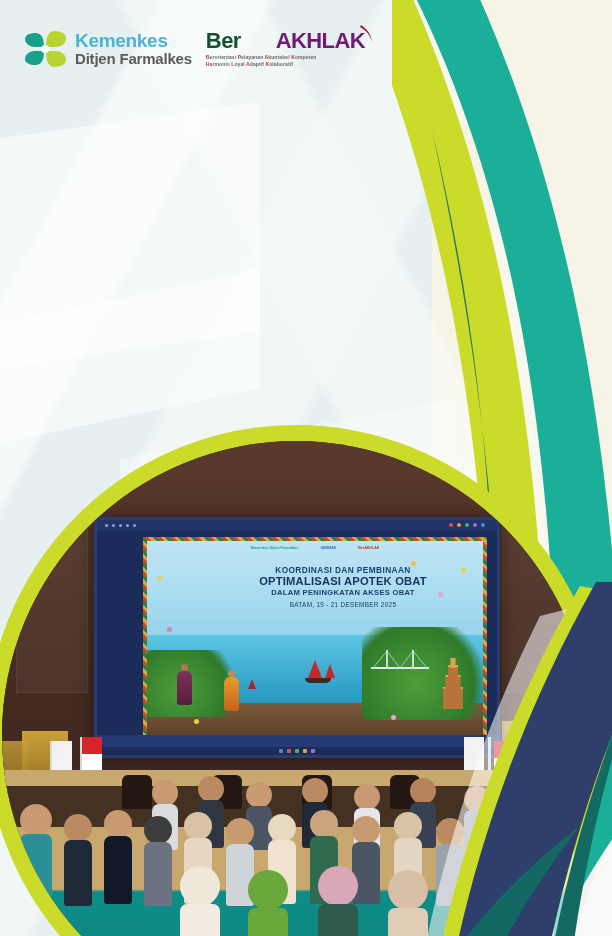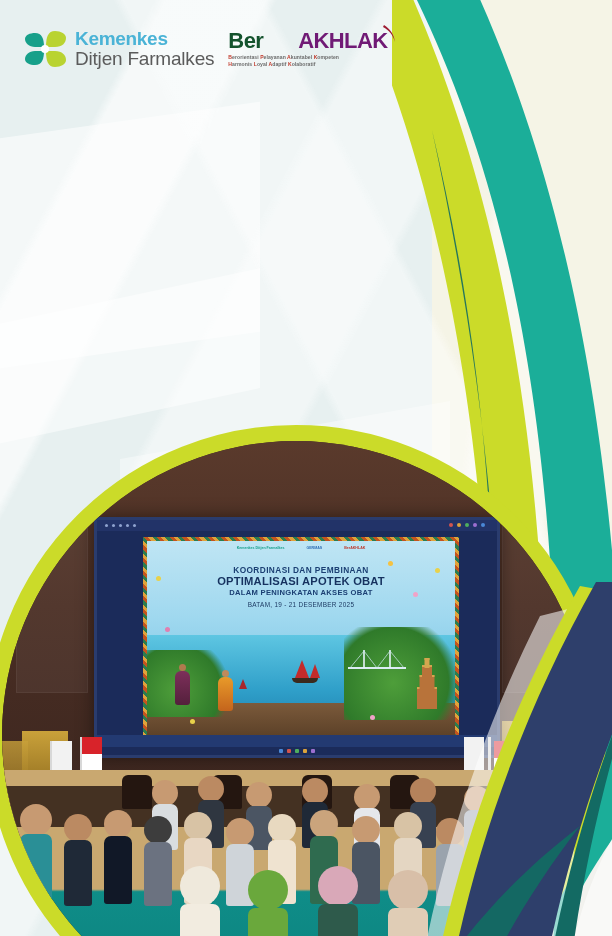--- a/index.html
+++ b/index.html
@@ -75,20 +75,21 @@
   }
   .screen-bar{position:absolute;left:0;top:0;width:100%;height:11px;background:#223368;}
   .screen-dot{position:absolute;top:4px;width:3px;height:3px;border-radius:50%;background:#8fa3cf;}
   .screen-ctrl{position:absolute;top:3px;width:4px;height:4px;border-radius:50%;}
   .slide{
     position:absolute;left:46px;top:17px;width:308px;height:195px;
     background:linear-gradient(#bfe5f4 0%,#9fd8ef 40%,#7fc9e6 70%,#6ec0e0 100%);
     border:4px solid;
     border-image:repeating-linear-gradient(45deg,#c4541f,#c4541f 3px,#e0a23a 3px,#e0a23a 6px,#2d7d4e 6px,#2d7d4e 9px) 4;
     overflow:hidden;
+    padding-left:28px;
   }
   .slide-logos{position:absolute;top:5px;left:0;width:100%;display:flex;justify-content:center;gap:22px;align-items:center;}
   .sl-logo{font-size:3.6px;font-weight:bold;}
   .slide-t1{position:absolute;top:24px;width:100%;text-align:center;color:#1b3f73;font-weight:bold;font-size:8.3px;letter-spacing:.4px;}
   .slide-t2{position:absolute;top:34px;width:100%;text-align:center;color:#16325f;font-weight:bold;font-size:11.2px;letter-spacing:.2px;}
   .slide-t3{position:absolute;top:47px;width:100%;text-align:center;color:#1b3f73;font-weight:bold;font-size:7.6px;letter-spacing:.3px;}
   .slide-t4{position:absolute;top:60px;width:100%;text-align:center;color:#1d3a63;font-size:6.4px;letter-spacing:.3px;}
   .slide-sea{position:absolute;left:0;bottom:0;width:100%;height:52%;
     background:linear-gradient(#5ec6e2,#2f9fc9 55%,#1d7ba8);}
   .slide-ground{position:absolute;left:0;bottom:0;width:100%;height:17%;
@@ -128,21 +129,21 @@
 
   
   .swoosh-bottom{left:-120px;bottom:-260px;width:900px;height:620px;}
 
   
   .logos{position:absolute;left:22px;top:27px;display:flex;align-items:center;gap:14px;}
   .kemenkes{display:flex;align-items:center;gap:7px;}
   .kemenkes-mark{width:46px;height:44px;position:relative;}
   .kemenkes-text{line-height:1.06;}
   .kmk-1{font-size:19px;font-weight:bold;color:#4ab3d6;letter-spacing:-.3px;}
-  .kmk-2{font-size:19px;font-weight:normal;color:#5b5b5b;letter-spacing:-.2px;text-align:center;}
+  .kmk-2{font-size:15px;font-weight:bold;color:#5b5b5b;letter-spacing:-.2px;text-align:center;}
   .berakhlak{position:relative;padding-right:8px;}
   .ber-word{font-size:22px;font-weight:bold;letter-spacing:-.6px;line-height:1;}
   .ber-a{color:#14532d;}
   .ber-b{color:#701a75;margin-left:35px;}
   .ber-check{position:absolute;right:-2px;top:-6px;}
   .ber-tag{margin-top:2px;font-size:5.1px;font-weight:bold;line-height:1.45;color:#6b6b6b;letter-spacing:.05px;}
   .ber-tag .hl{color:#c0392b;}
 
   
   .headline{

